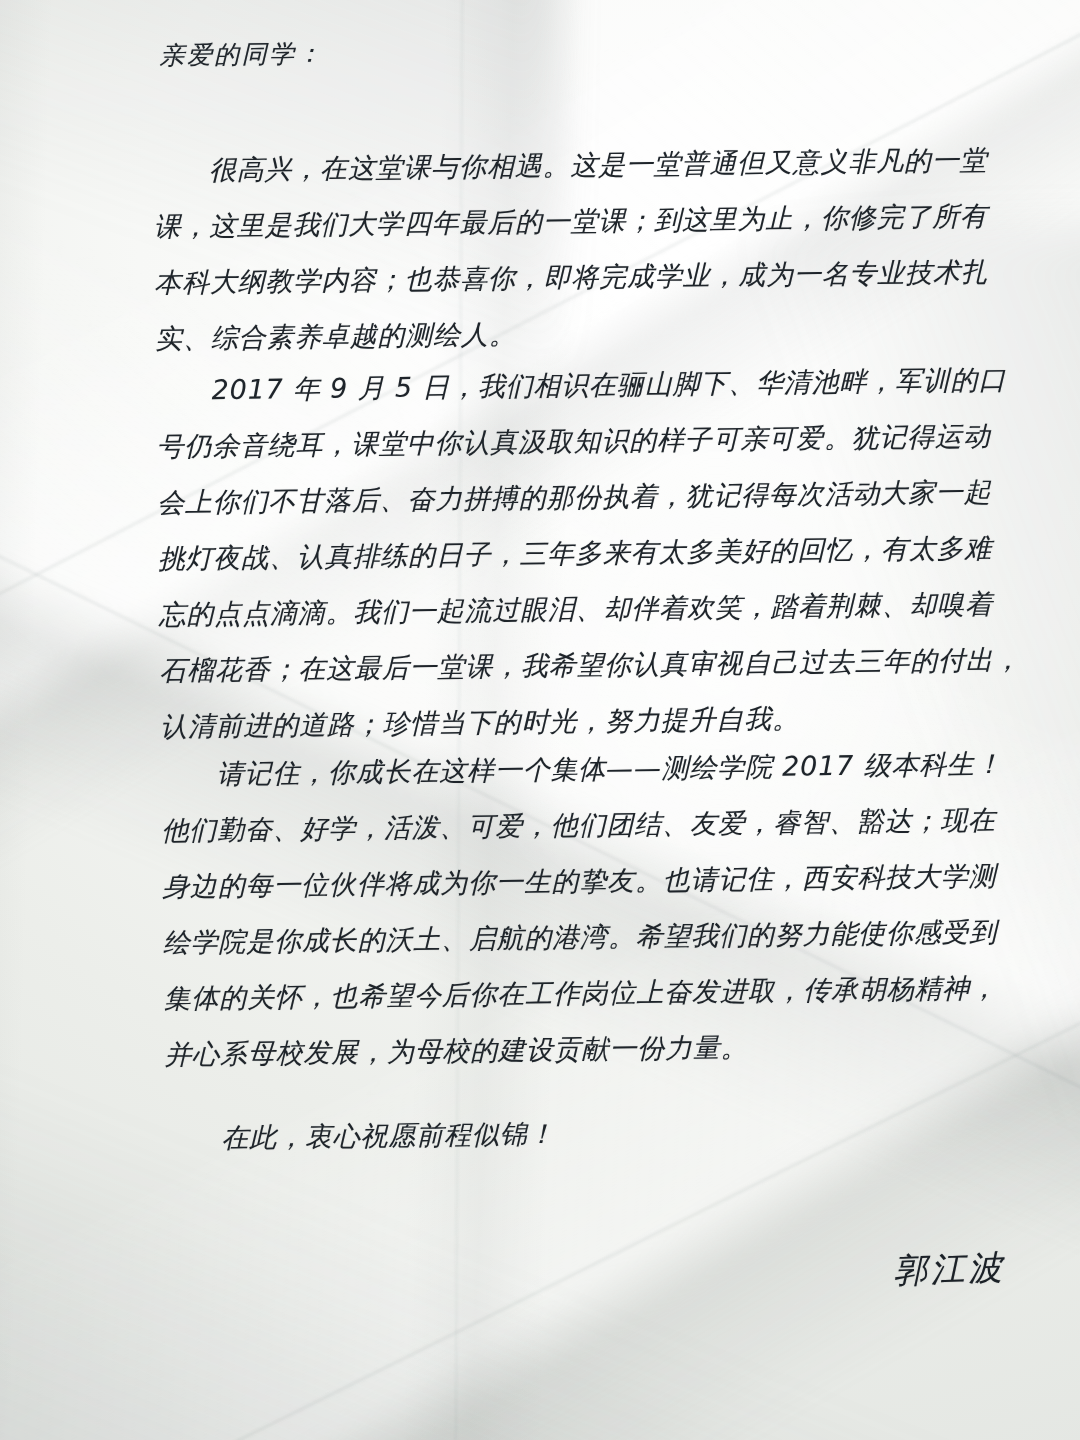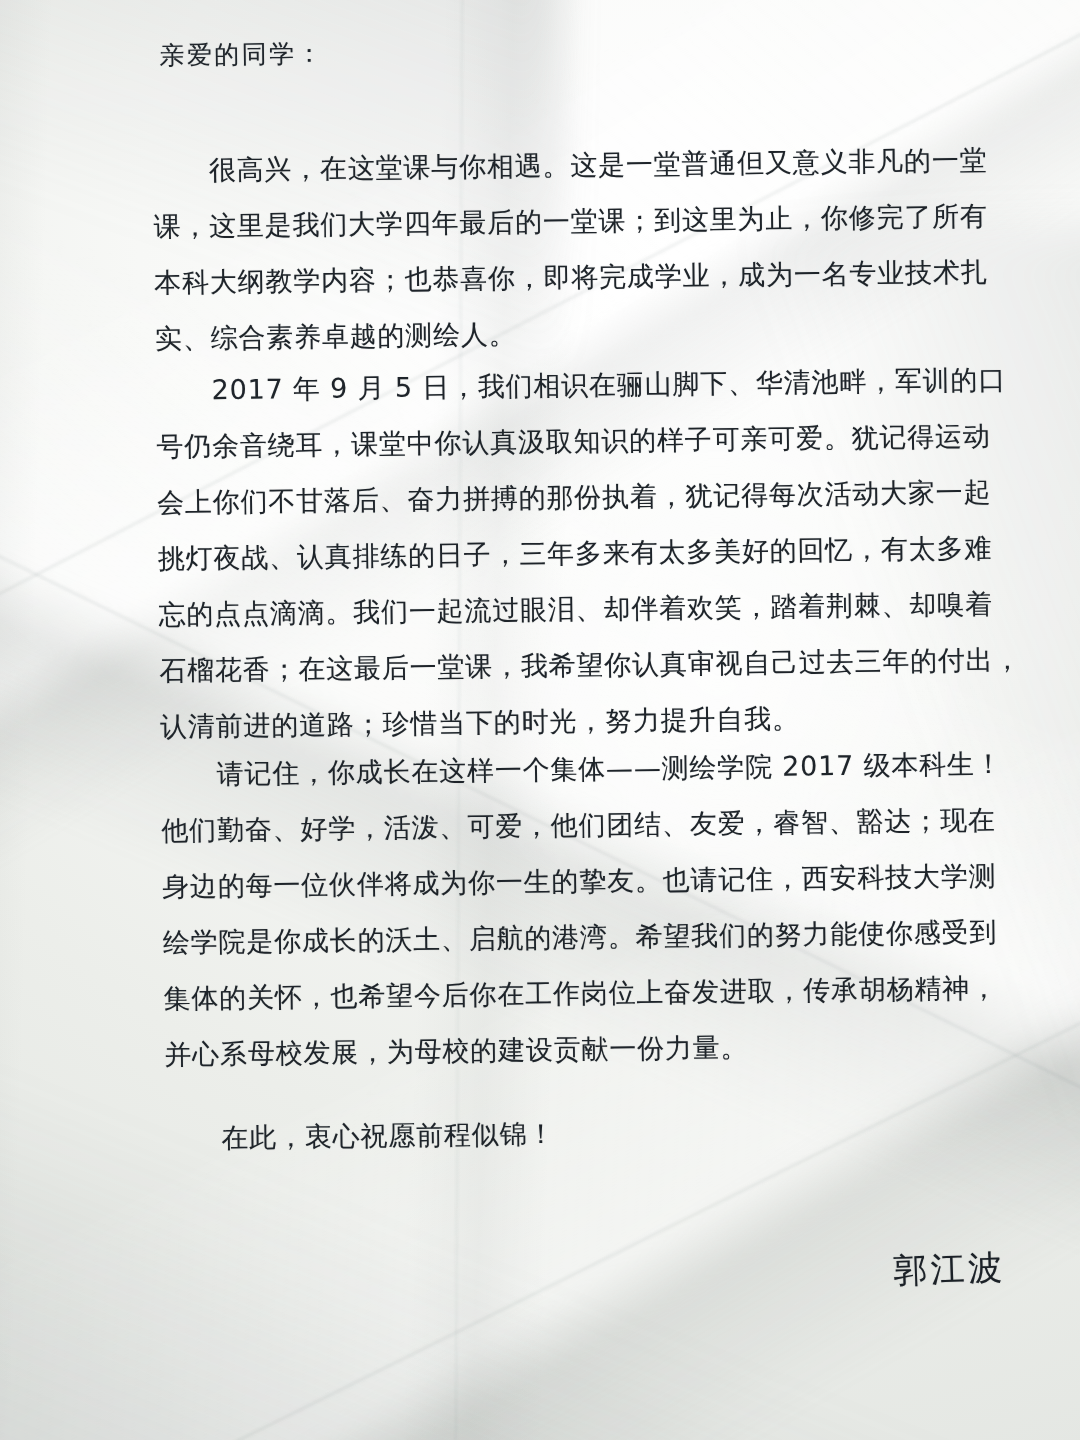--- a/index.html
+++ b/index.html
@@ -8,20 +8,21 @@
     padding: 0;
     background: #8a8378;
   }
   #page {
     position: relative;
     width: 1080px;
     height: 1440px;
     overflow: hidden;
     background: #a16207;
     font-family: "DejaVu Sans", sans-serif;
+    font-style: italic;
   }
 
   
   .desk {
     position: absolute;
     inset: 0;
     background: linear-gradient(100deg, #6f6459 0%, #7d7063 3%, #8d8175 7%, #a99e90 12%, #b6ab9d 20%, #bfb4a6 100%);
   }
 
   

